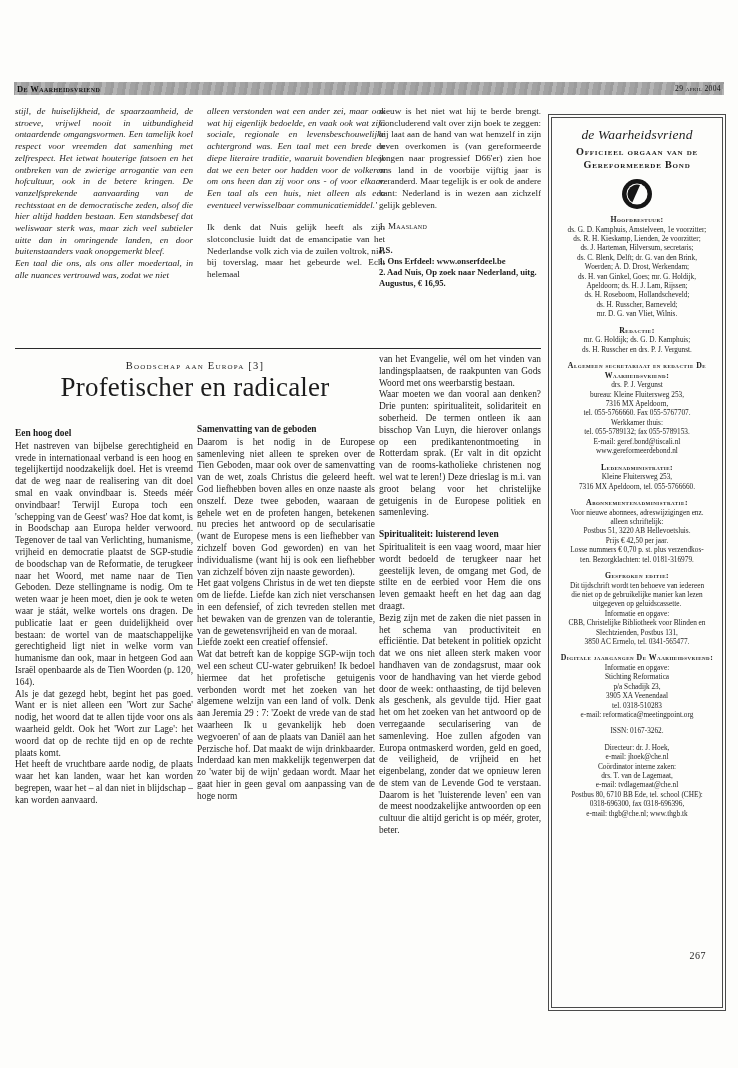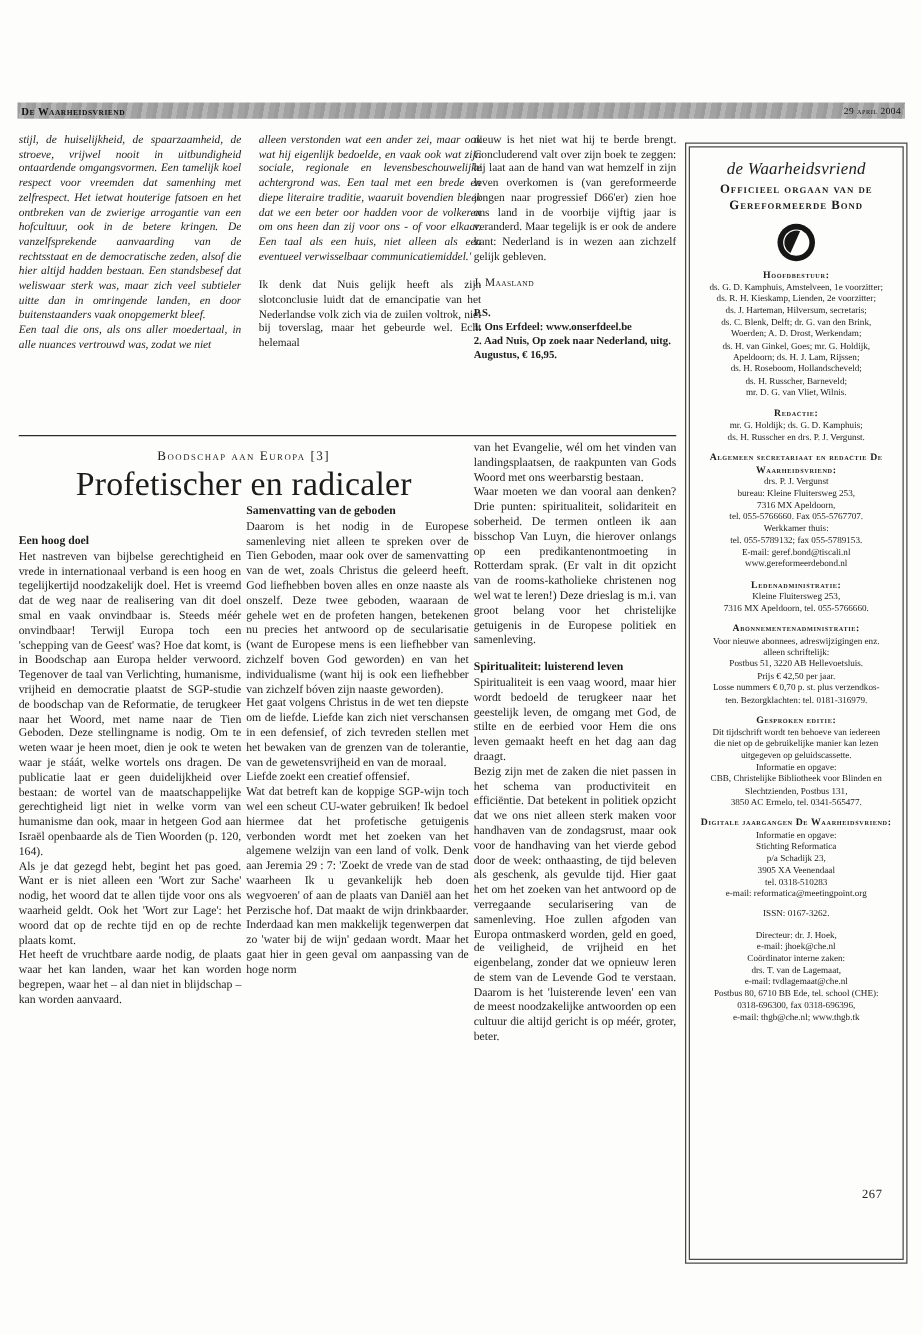--- a/index.html
+++ b/index.html
@@ -34,21 +34,21 @@
   
   .art2head{position:absolute;left:15px;top:360px;width:360px;text-align:center;}
   .kicker{font-size:10.5px;font-variant:small-caps;letter-spacing:1.2px;font-weight:normal;}
   .title{font-size:27px;font-weight:normal;letter-spacing:.2px;margin-top:1px;}
 
   
   .artcol{position:absolute;font-size:9.4px;line-height:11.8px;text-align:justify;}
   .artcol h3{font-size:9.4px;font-weight:bold;margin:0 0 1px 0;text-align:left;}
   .artcol p{margin:0;}
   #ac1{left:15px;top:428px;width:178px;}
-  #ac2{left:197px;top:404px;width:178px;}
+  #ac2{left:197px;top:424px;width:178px;}
   #ac3{left:379px;top:354px;width:162px;}
   #ac3 h3{margin-top:10px;}
 
   
   .colophon{position:absolute;left:548px;top:114px;width:178px;height:897px;border:1px solid #4a4a4a;background:var(--paper);}
   .colophon-inner{border:1px solid #4a4a4a;margin:2px;height:calc(100% - 4px);padding:9px 7px 6px 7px;text-align:center;overflow:hidden;}
   .co-title{font-style:italic;font-size:13.5px;letter-spacing:.2px;}
   .co-sub{font-weight:bold;font-variant:small-caps;font-size:10.2px;line-height:13px;letter-spacing:.8px;margin-top:2px;}
   .co-logo{width:32px;height:32px;margin:7px auto 5px auto;}
   .co-section{margin-bottom:7px;}

